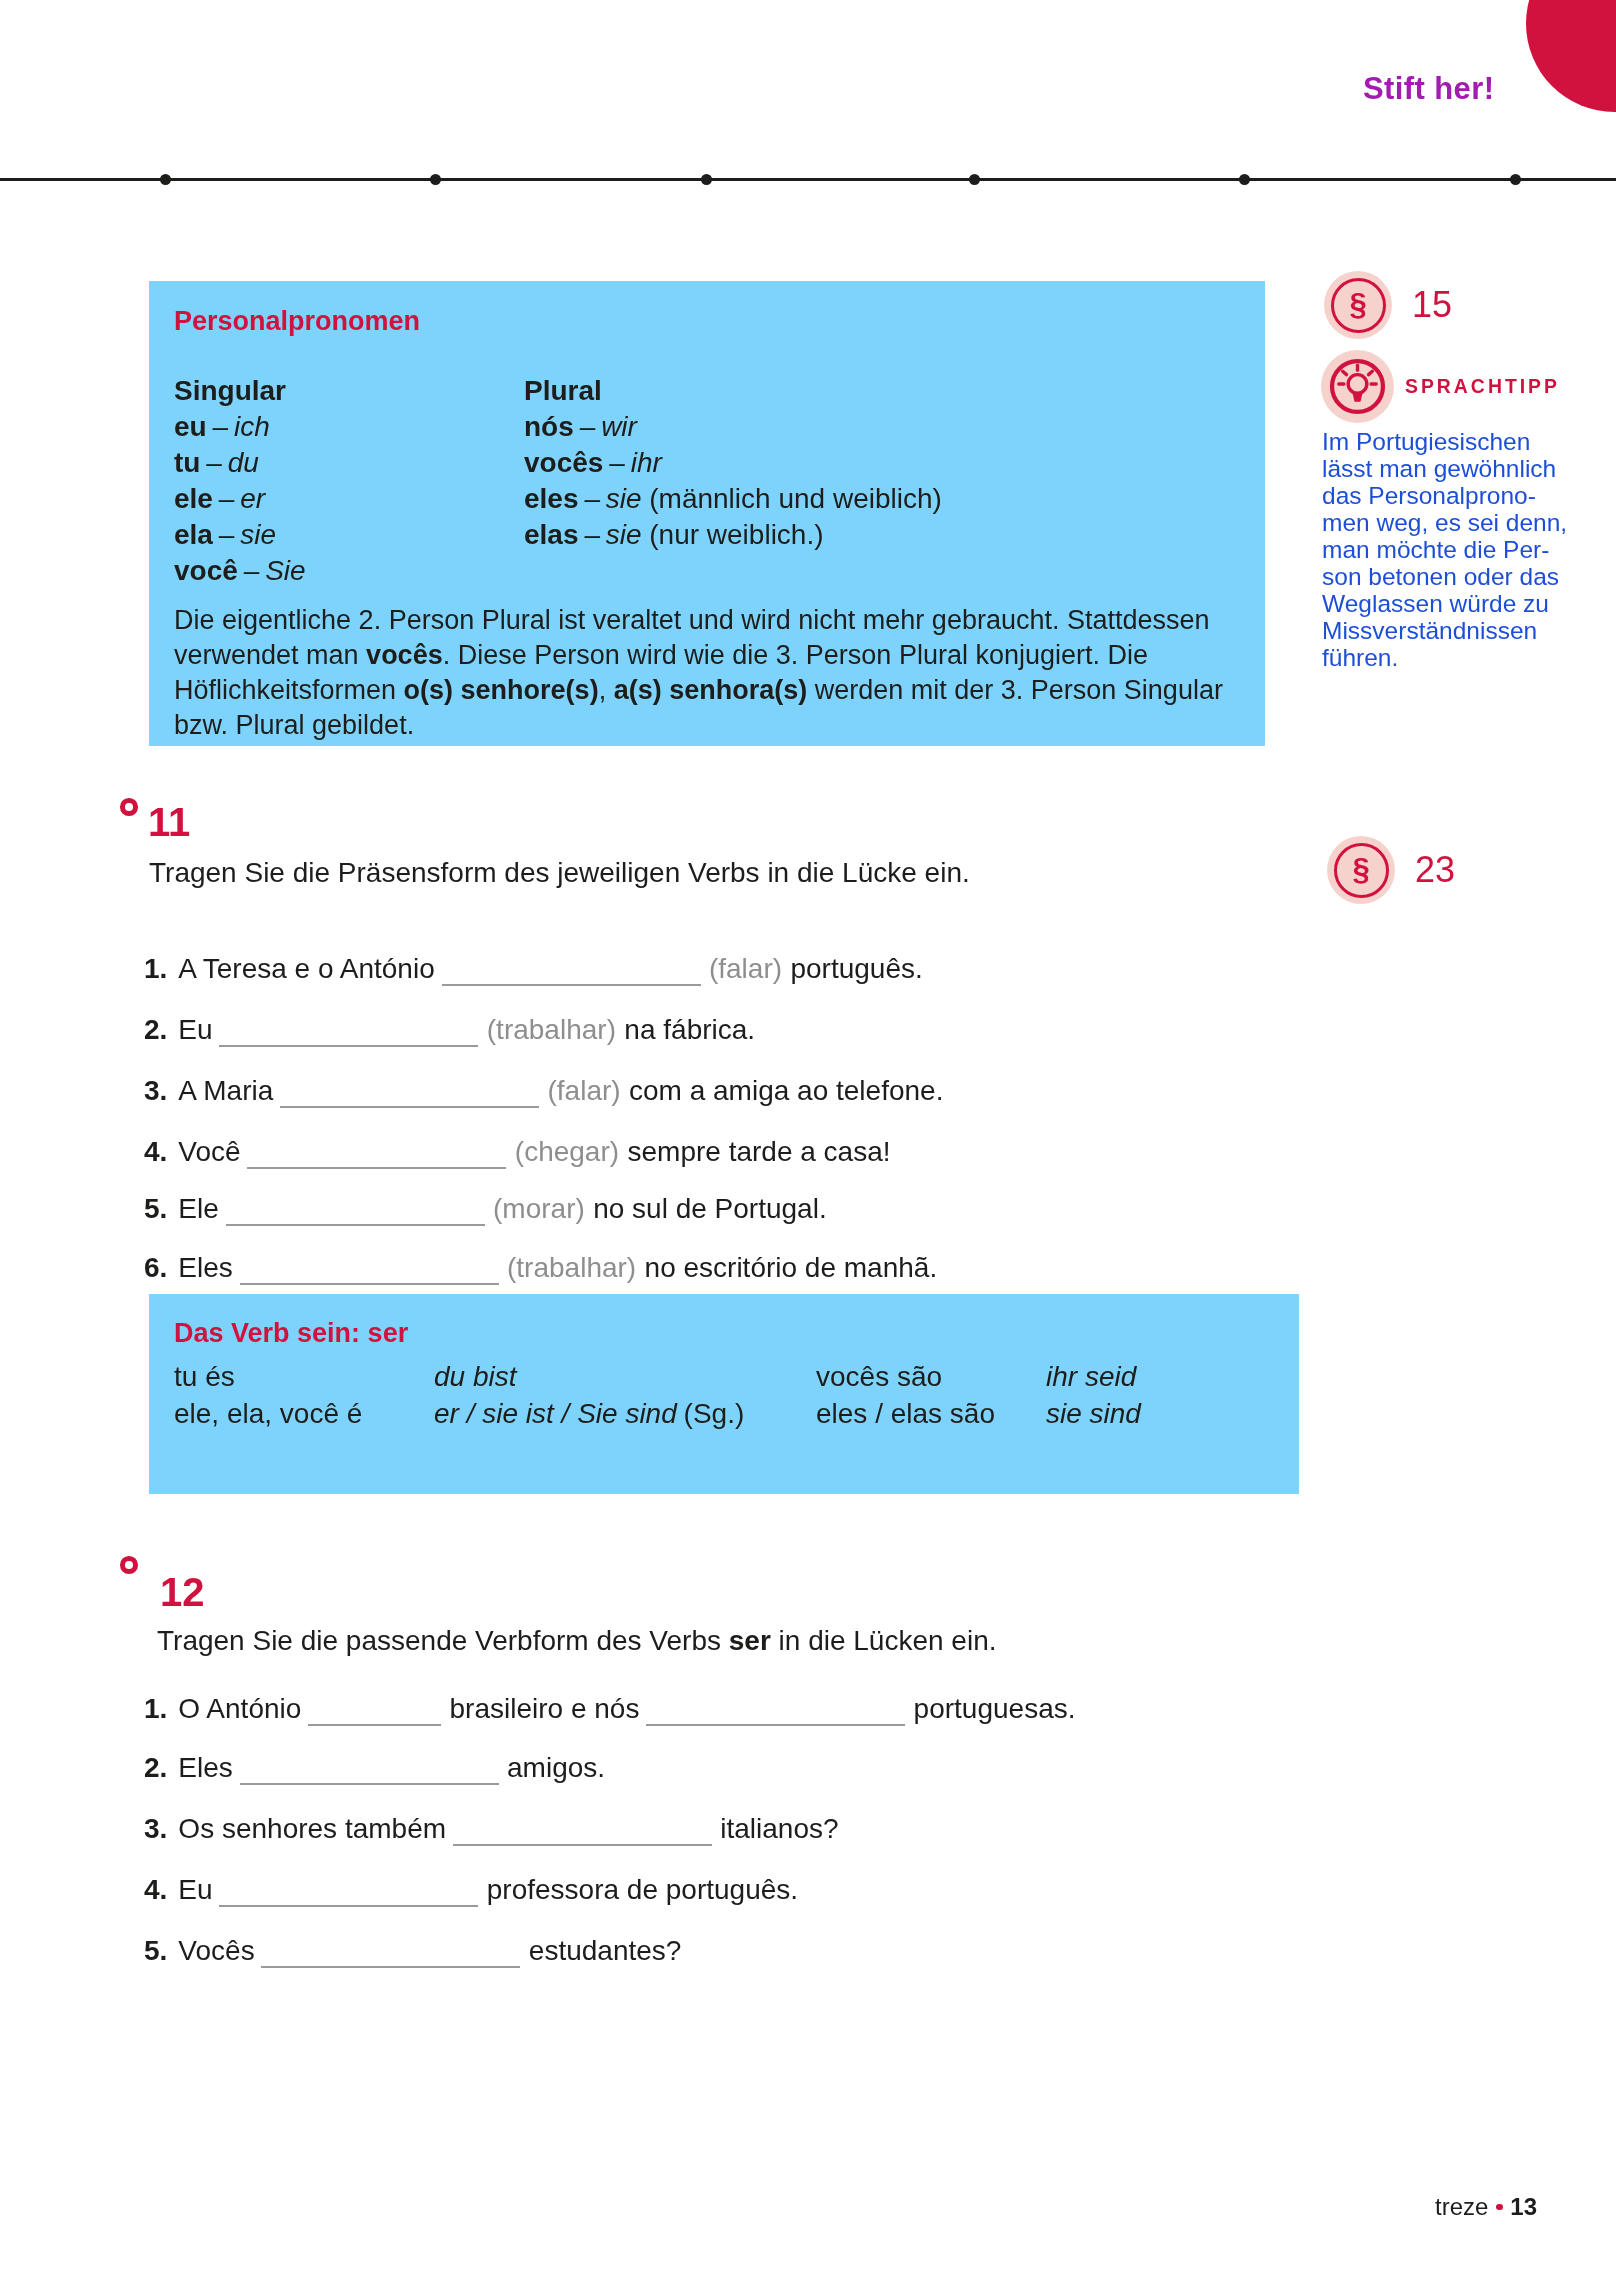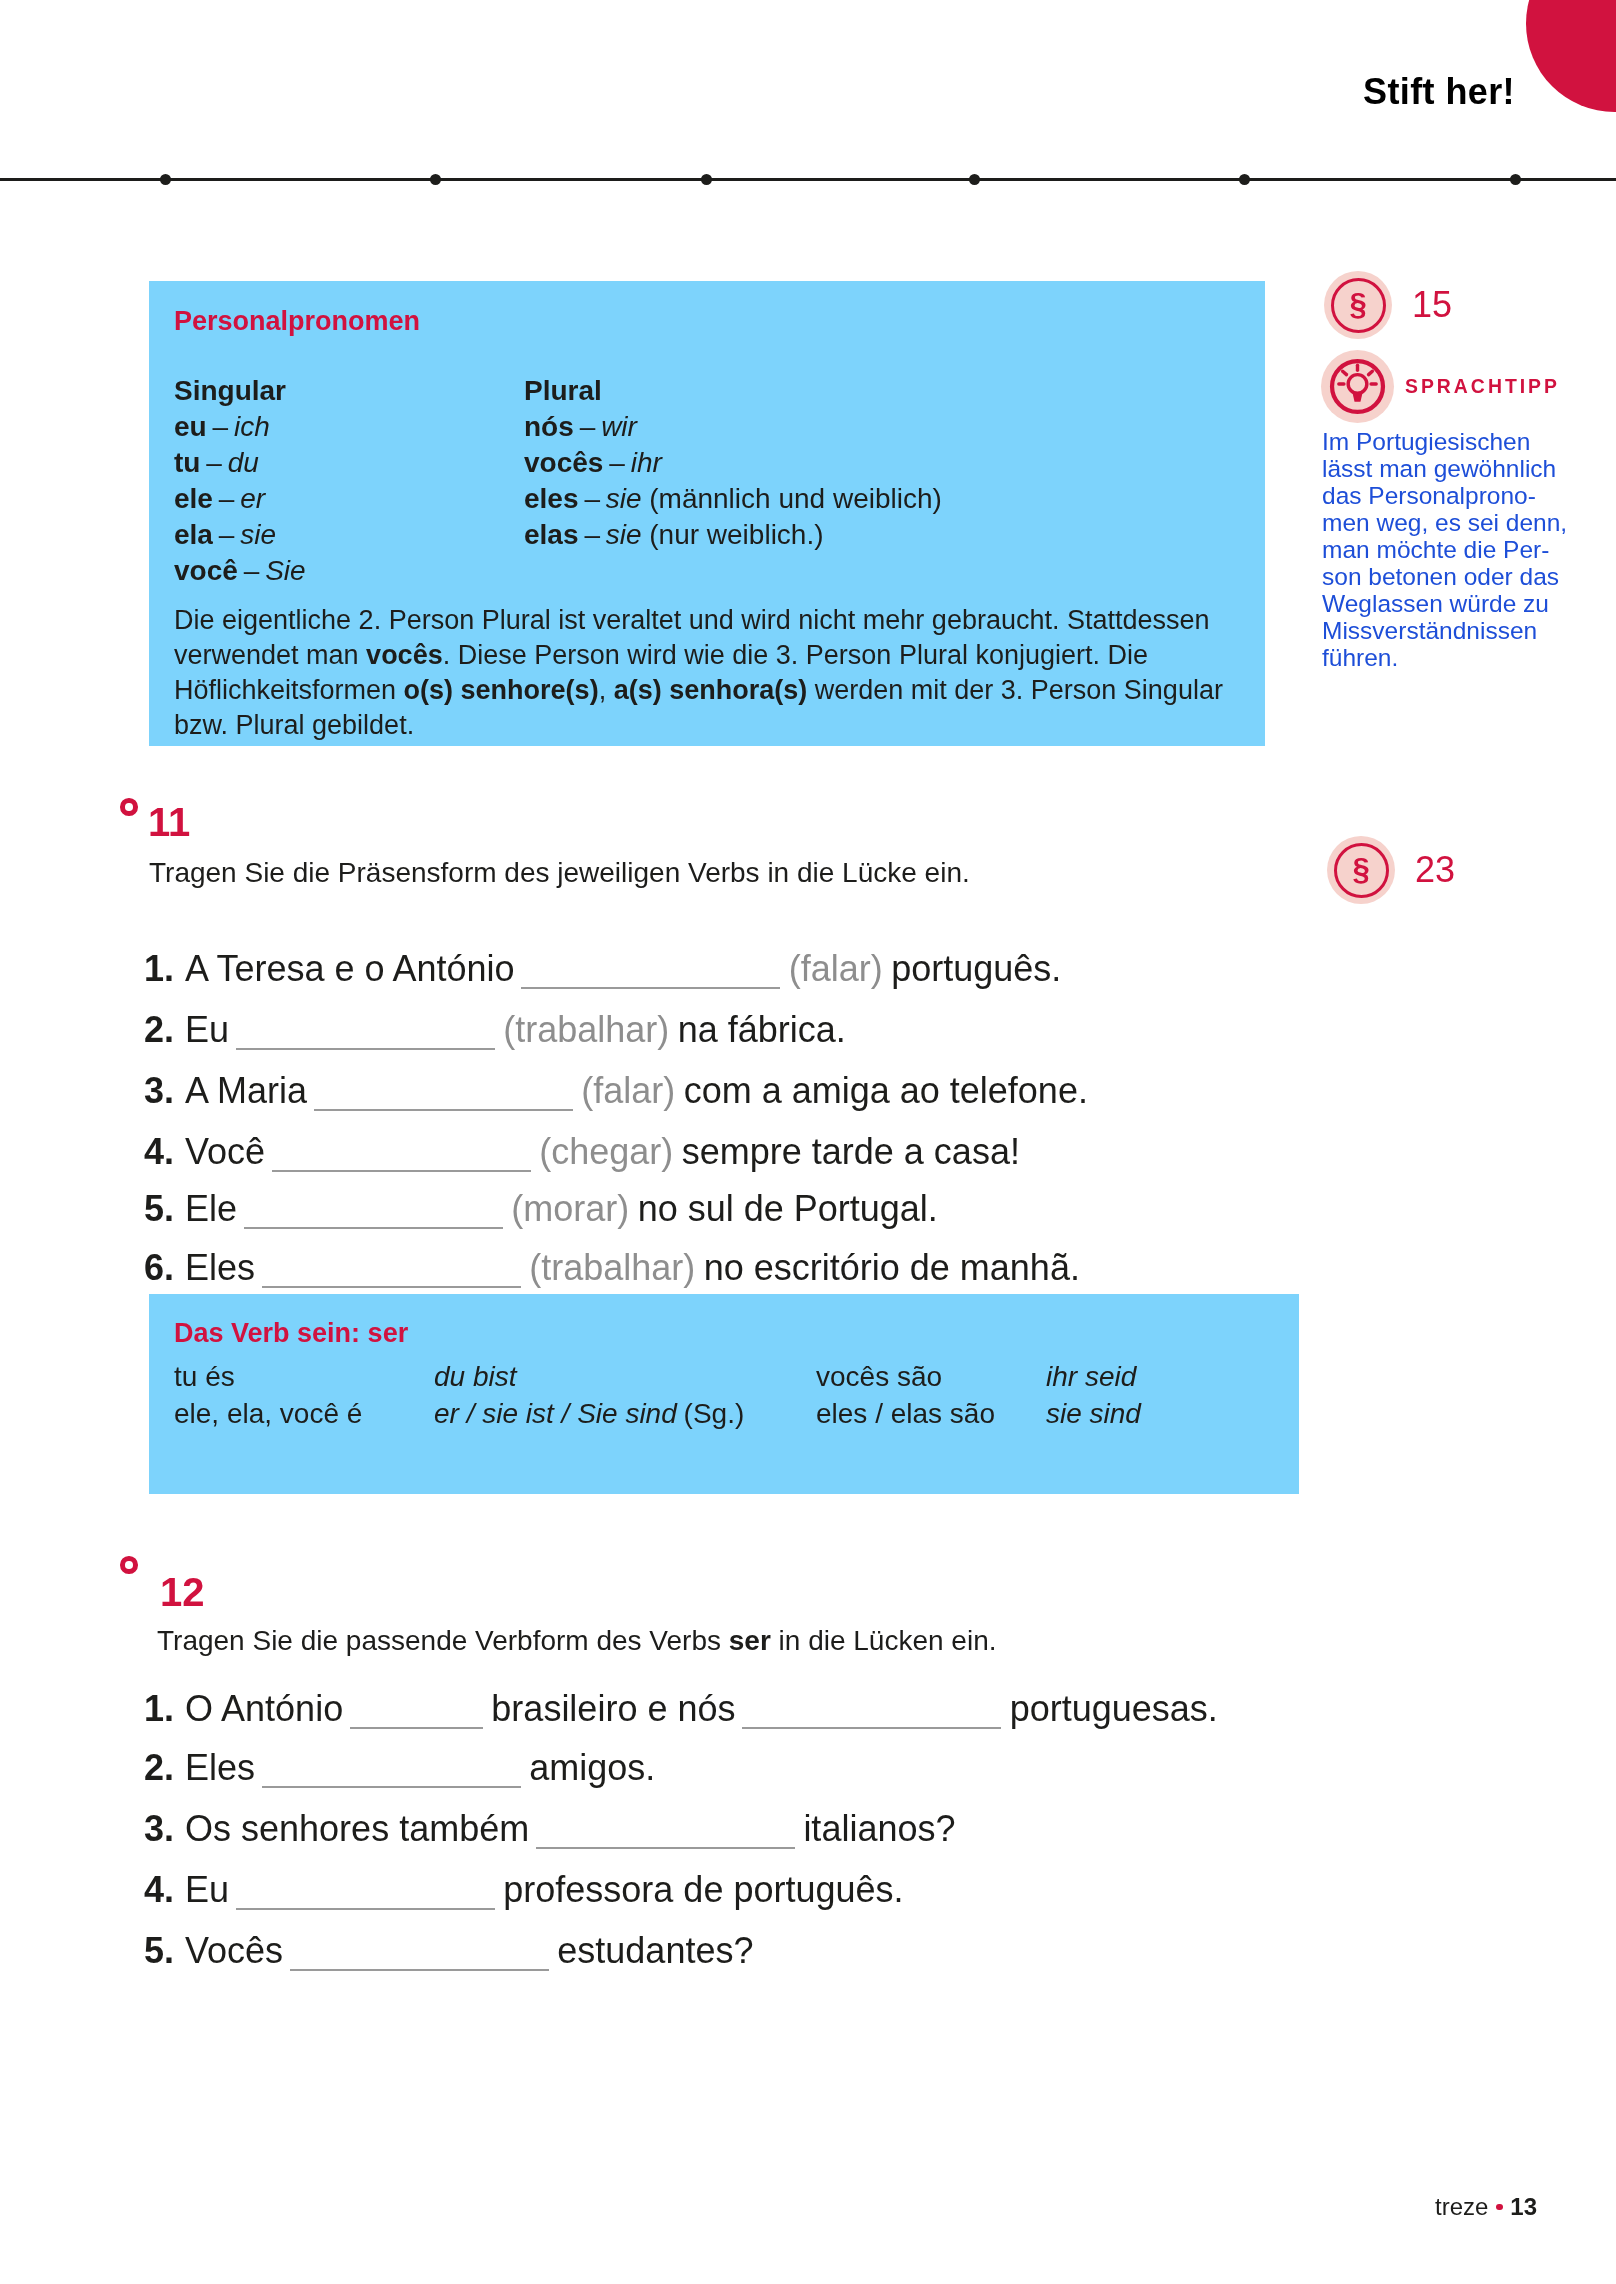--- a/index.html
+++ b/index.html
@@ -3,21 +3,21 @@
 <meta charset="utf-8">
 <style>
   html,body{margin:0;padding:0;background:#ffffff;}
   .page{
     position:relative;width:1616px;height:2284px;background:#ffffff;overflow:hidden;
     font-family:"Liberation Sans","DejaVu Sans",sans-serif;color:#1d1d1b;
   }
   .abs{position:absolute;}
 
   
-  .page-title{left:1363px;top:71px;font-size:36px;font-weight:bold;color:#000000;letter-spacing:0.4px;}
+  .page-title{left:1363px;top:71px;font-size:31px;font-weight:bold;color:#a21caf;letter-spacing:0.4px;}
   .corner-circle{left:1526px;top:-65px;width:177px;height:177px;border-radius:50%;background:#d1123f;}
   .ruler{left:0;top:178px;width:1616px;height:2.5px;background:#1d1d1b;}
   .ruler-dot{position:absolute;top:-4.2px;width:11px;height:11px;border-radius:50%;background:#1d1d1b;}
 
   
   .pink-box{background:#7dd3fc;box-sizing:border-box;}
   .box1{left:149px;top:281px;width:1116px;height:465px;padding:25px 25px 0 25px;}
   .box2{left:149px;top:1294px;width:1150px;height:200px;padding:23.6px 25px 0 25px;}
   .box-title{font-size:27px;line-height:30px;font-weight:bold;color:#d1123f;}
   .box1 .box-title{margin:0 0 37px 0;}
@@ -49,21 +49,21 @@
   .par-glyph{font-size:31px;font-weight:bold;color:#d1123f;line-height:1;transform:translateY(-0.8px);}
   .badge-num{font-size:36px;color:#d1123f;}
   .tip-label{font-size:19.4px;font-weight:bold;color:#d1123f;letter-spacing:3px;}
   .tip-text{width:294px;font-size:24.5px;line-height:27px;color:#1d4ed8;}
 
   
   .ex-marker{width:7.6px;height:7.6px;border:5px solid #d1123f;border-radius:50%;background:#ffffff;}
   .ex-num{font-size:40px;font-weight:bold;color:#d1123f;line-height:1;}
   .ex-instruction{font-size:28px;line-height:34px;color:#1d1d1b;}
   .ex-instruction .b{font-weight:bold;}
-  .item{font-size:36px;line-height:34px;color:#1d1d1b;white-space:nowrap;}
+  .item{font-size:28px;line-height:34px;color:#1d1d1b;white-space:nowrap;}
   .inum{font-weight:bold;margin-right:11px;}
   .blank{display:inline-block;width:259px;height:11.8px;border-bottom:2.5px solid #9a9a9a;vertical-align:-7.6px;margin:0 8.4px 0 6.8px;}
   .blank.sm{width:133px;}
   .hint{color:#8e8e8e;margin-right:8.4px;}
 
   
   .footer{display:flex;align-items:center;gap:7.6px;font-size:24px;color:#1d1d1b;}
   .footer .dot{width:6.8px;height:6.8px;border-radius:50%;background:#d1123f;}
   .footer .num{font-weight:bold;}
 </style>

